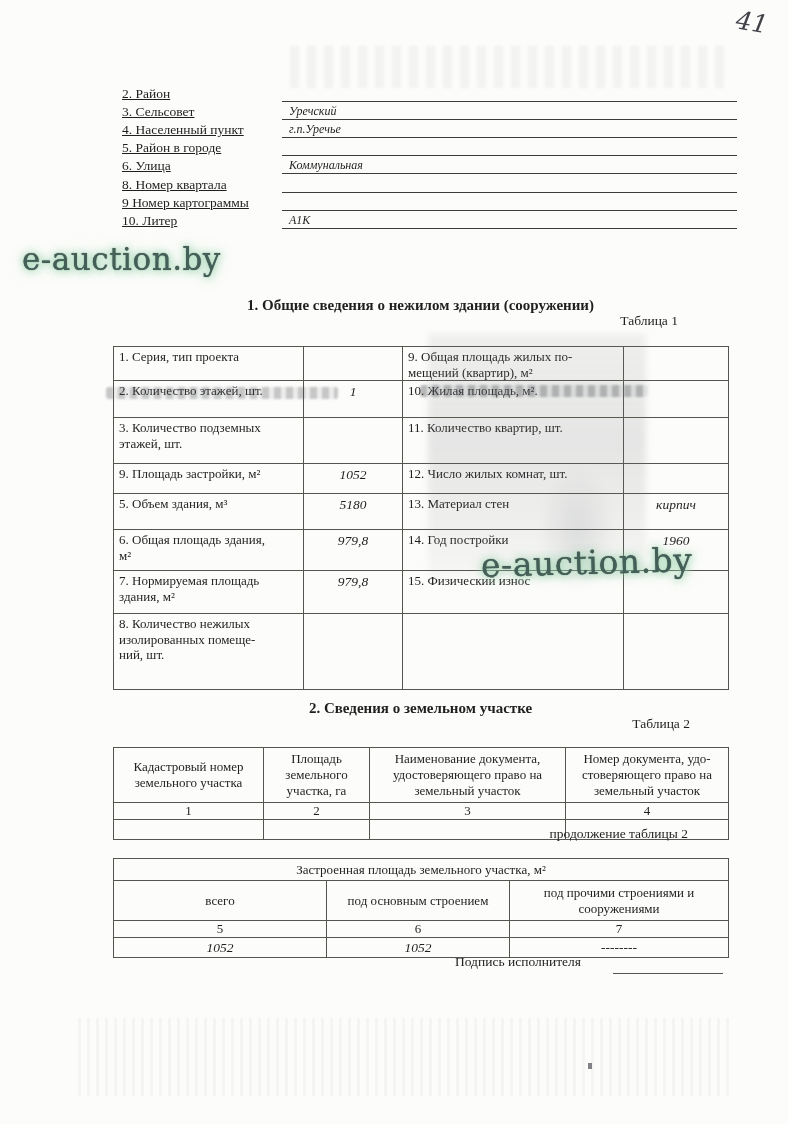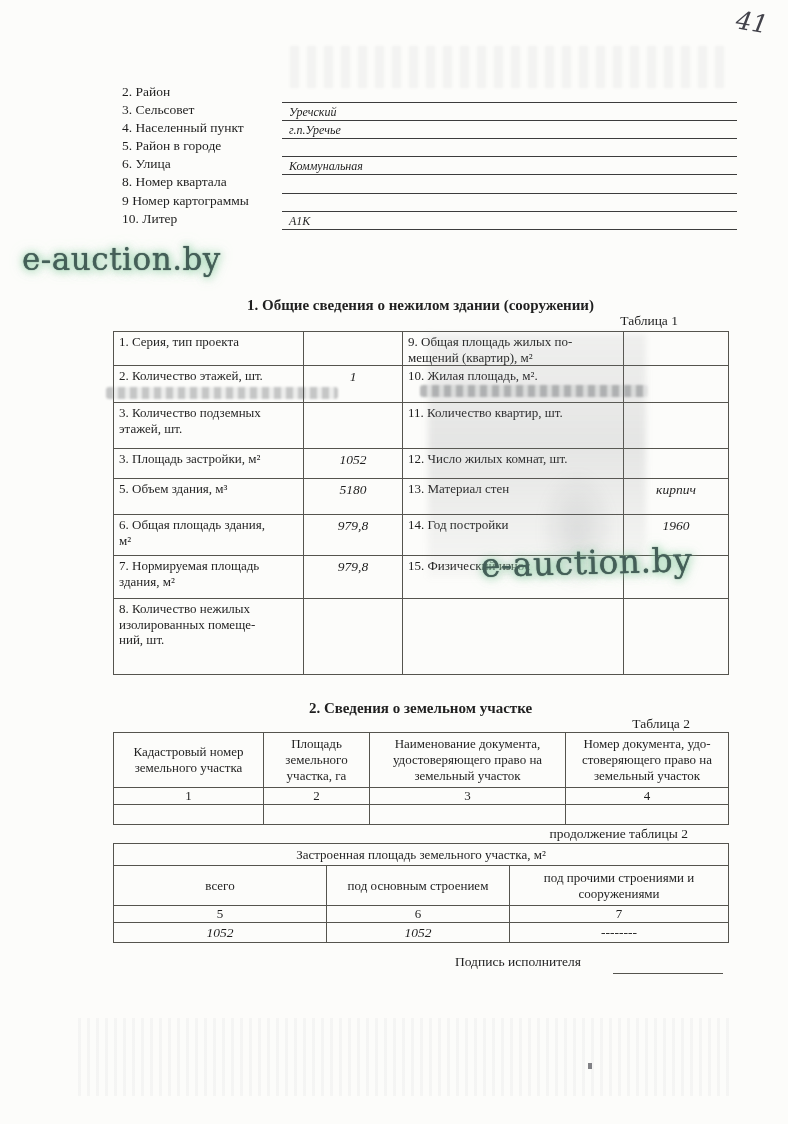--- a/index.html
+++ b/index.html
@@ -44,34 +44,34 @@
   .watermark {
     position:absolute; font-family:"DejaVu Serif", serif; color:#445f58;
     text-shadow:0 0 1px #3e584f, 0 0 7px rgba(150,212,172,0.9),
                 0 0 13px rgba(150,212,172,0.65), 2px 2px 8px rgba(150,212,172,0.55);
     letter-spacing:.5px; z-index:30; pointer-events:none;
   }
   .wm1 { left:22px; top:241px; font-size:31px; }
   .wm2 { left:481px; top:543px; font-size:33px; transform:rotate(-1.5deg); }
   
   .addr-block { position:absolute; left:122px; top:84px; width:615px; }
-  .addr-row { display:flex; height:18.1px; align-items:flex-start; }
+  .addr-row { display:flex; height:18.1px; align-items:flex-end;text-decoration:underline; }
   .addr-label { width:160px; font-size:13.5px; line-height:16px; white-space:nowrap; }
   .addr-line { flex:1; position:relative; height:100%; border-bottom:1px solid #3c3c3c; }
   .addr-value { position:absolute; left:7px; bottom:0; font-style:italic; font-size:12px; line-height:16px; white-space:nowrap; }
   
   .sec-title { position:absolute; left:113px; width:615px; text-align:center; font-weight:bold; font-size:15px; }
   .t1-title { top:297px; }
   .t2-title { top:700px; }
   .caption { position:absolute; left:113px; width:615px; text-align:right; font-size:13.5px; }
   .cap1 { top:313px; padding-right:50px; box-sizing:border-box; }
   .cap2 { top:716px; padding-right:38px; box-sizing:border-box; }
   .cap3 { top:826px; padding-right:40px; box-sizing:border-box; }
   
-  table { position:absolute; left:113px; border-collapse:collapse; table-layout:fixed; }
+  table { position:absolute; left:113px; border-collapse:collapse; table-layout:fixed;margin-top:15px; }
   td { border:1px solid #55544e; font-size:13px; line-height:15.5px;
        padding:2px 3px 0 5px; vertical-align:top; white-space:pre-line; overflow:hidden; }
   .t1 { top:331px; width:615px; }
   .t1 td.val { text-align:center; font-style:italic; font-size:13.5px; padding:3px 2px 0 2px; }
   .t2 { top:732px; width:615px; }
   .t2 td.hdr { text-align:center; vertical-align:middle; line-height:16px; padding:1px 4px; }
   .t2 td.num, .t3 td.num { text-align:center; padding:0 2px; line-height:16px; }
   .t3 { top:843px; width:615px; }
   .t3 td.hdr { text-align:center; vertical-align:middle; line-height:16px; padding:1px 4px; }
   .t3 td.val { text-align:center; font-style:italic; font-size:13.5px; padding:2px 2px 0 2px; }
@@ -165,21 +165,21 @@
       <td class="val"></td>
     </tr>
     <tr style="height:46px">
       <td class="lab">3. Количество подземных
 этажей, шт.</td>
       <td class="val"></td>
       <td class="lab">11. Количество квартир, шт.</td>
       <td class="val"></td>
     </tr>
     <tr style="height:30px">
-      <td class="lab">3. Площадь застройки, м²</td>
+      <td class="lab">9. Площадь застройки, м²</td>
       <td class="val">1052</td>
       <td class="lab">12. Число жилых комнат, шт.</td>
       <td class="val"></td>
     </tr>
     <tr style="height:36px">
       <td class="lab">5. Объем здания, м³</td>
       <td class="val">5180</td>
       <td class="lab">13. Материал стен</td>
       <td class="val">кирпич</td>
     </tr>

